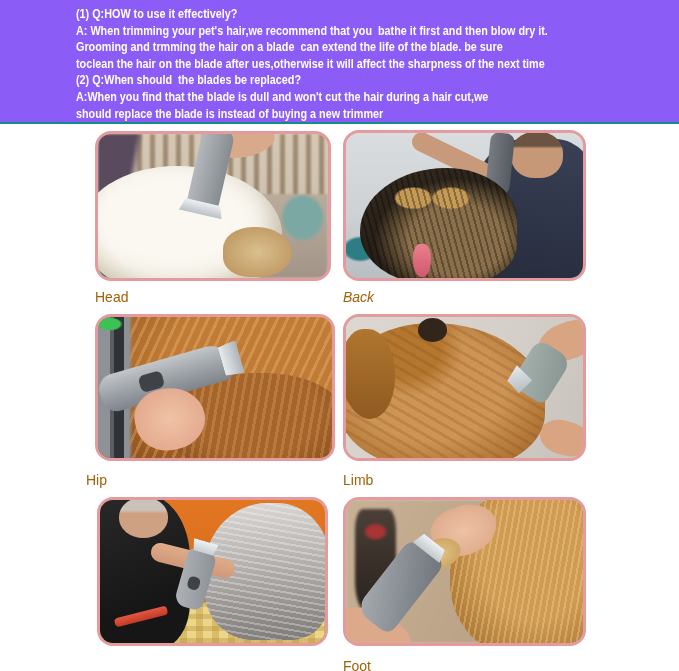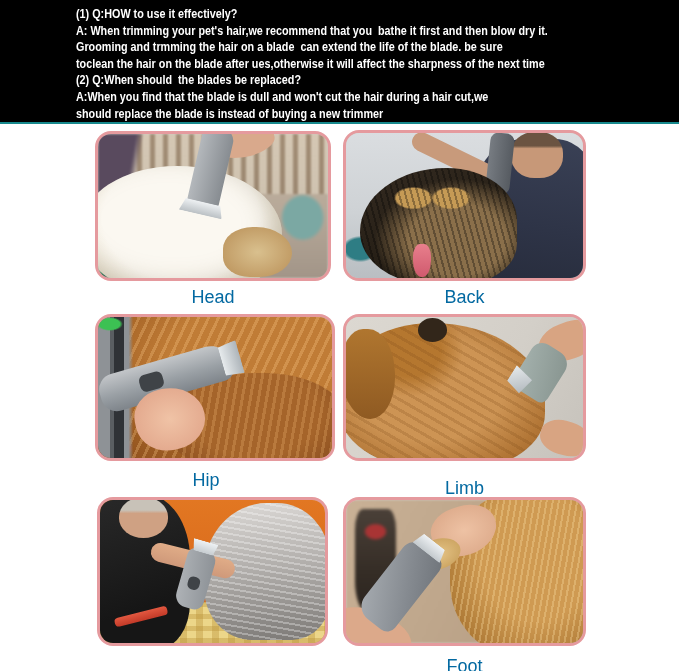--- a/index.html
+++ b/index.html
@@ -1,39 +1,39 @@
 <!DOCTYPE html>
 <html><head>
 <meta charset="utf-8">
 <style>
   html,body{margin:0;padding:0;}
   body{width:679px;height:671px;font-family:"Liberation Sans",sans-serif;background:#fff;}
   .page{position:relative;width:679px;height:671px;overflow:hidden;background:#fff;}
 
   
-  .qa-band{position:absolute;left:0;top:0;width:679px;height:122px;background:#000000;border-bottom:2px solid #17898d;}
+  .qa-band{position:absolute;left:0;top:0;width:679px;height:122px;background:#8b5cf6;border-bottom:2px solid #17898d;}
   .qa-text{position:absolute;left:76px;top:6px;transform:scaleX(.8);transform-origin:0 0;}
   .qa-line{white-space:pre;color:#ffffff;font-size:13.5px;line-height:16.6px;font-weight:bold;}
 
   
   .photo{position:absolute;box-sizing:border-box;border:3px solid #e59a9e;border-radius:16px;overflow:hidden;background:#cfcac2;}
   .photo div{position:absolute;}
-  .caption{position:absolute;text-align:center;color:#0369a1;font-size:18px;line-height:21px;font-weight:400;}
+  .caption{position:absolute;color:#a16207;font-size:14px;line-height:21px;font-weight:400;}
 
   
   .p1{left:95px;top:131px;width:236px;height:150px;}
   .p2{left:343px;top:130px;width:243px;height:151px;}
   .p3{left:95px;top:314px;width:240px;height:147px;}
   .p4{left:343px;top:314px;width:243px;height:147px;}
   .p5{left:97px;top:497px;width:231px;height:149px;}
   .p6{left:343px;top:497px;width:243px;height:149px;}
   .c1{left:95px;top:287px;width:236px;}
-  .c2{left:343px;top:287px;width:243px;}
+  .c2{left:343px;top:287px;width:243px;font-style:italic;}
   .c3{left:86px;top:470px;width:240px;}
-  .c4{left:343px;top:470px;width:243px;margin-top:8px;}
+  .c4{left:343px;top:470px;width:243px;}
   .c5{left:97px;top:650px;width:231px;}
   .c6{left:343px;top:656px;width:243px;}
 
   
   .s-head .bg{inset:0;filter:blur(1.3px);
     background:
       radial-gradient(ellipse 14% 24% at 89% 58%, #7ba8a3 0 58%, rgba(123,168,163,0) 70%),
       radial-gradient(ellipse 13% 15% at 5% 90%, #2f7a56 0 55%, rgba(47,122,86,0) 70%),
       linear-gradient(100deg, #594a5e 0 15%, rgba(89,74,94,0) 18%),
       repeating-linear-gradient(90deg, rgba(118,92,62,.45) 0 5px, rgba(228,218,198,.5) 5px 13px),

